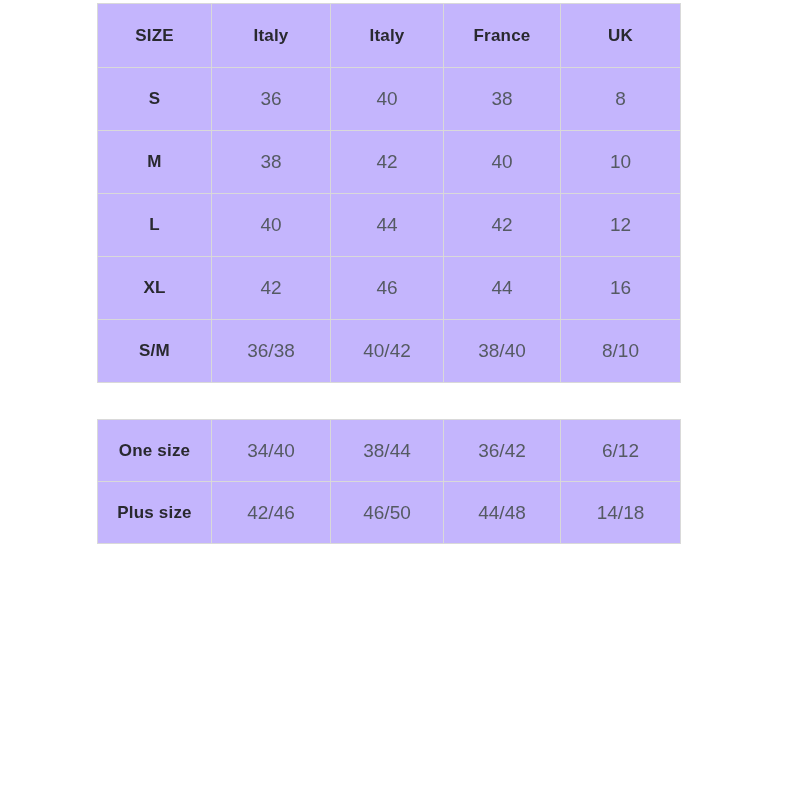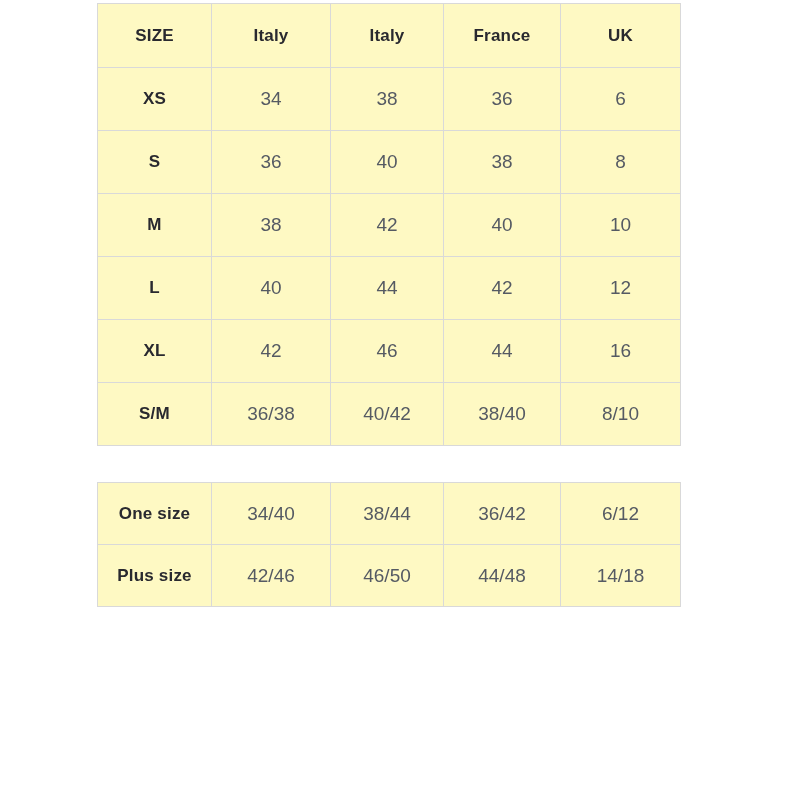--- a/index.html
+++ b/index.html
@@ -20,21 +20,21 @@
   .tables-wrap {
     position: absolute;
     top: 3px;
     left: 97px;
     width: 583px;
   }
   table {
     border-collapse: collapse;
     table-layout: fixed;
     width: 583px;
-    background: #fef9c3;
+    background: #c4b5fd;
   }
   col.c0 { width: 114px; }
   col.c1 { width: 119px; }
   col.c2 { width: 113px; }
   col.c3 { width: 117px; }
   col.c4 { width: 120px; }
   th, td {
     border: 1px solid var(--border-color);
     text-align: center;
     vertical-align: middle;
@@ -72,27 +72,20 @@
     <thead>
       <tr>
         <th>SIZE</th>
         <th>Italy</th>
         <th>Italy</th>
         <th>France</th>
         <th>UK</th>
       </tr>
     </thead>
     <tbody>
-      <tr>
-        <th>XS</th>
-        <td>34</td>
-        <td>38</td>
-        <td>36</td>
-        <td>6</td>
-      </tr>
       <tr>
         <th>S</th>
         <td>36</td>
         <td>40</td>
         <td>38</td>
         <td>8</td>
       </tr>
       <tr>
         <th>M</th>
         <td>38</td>

